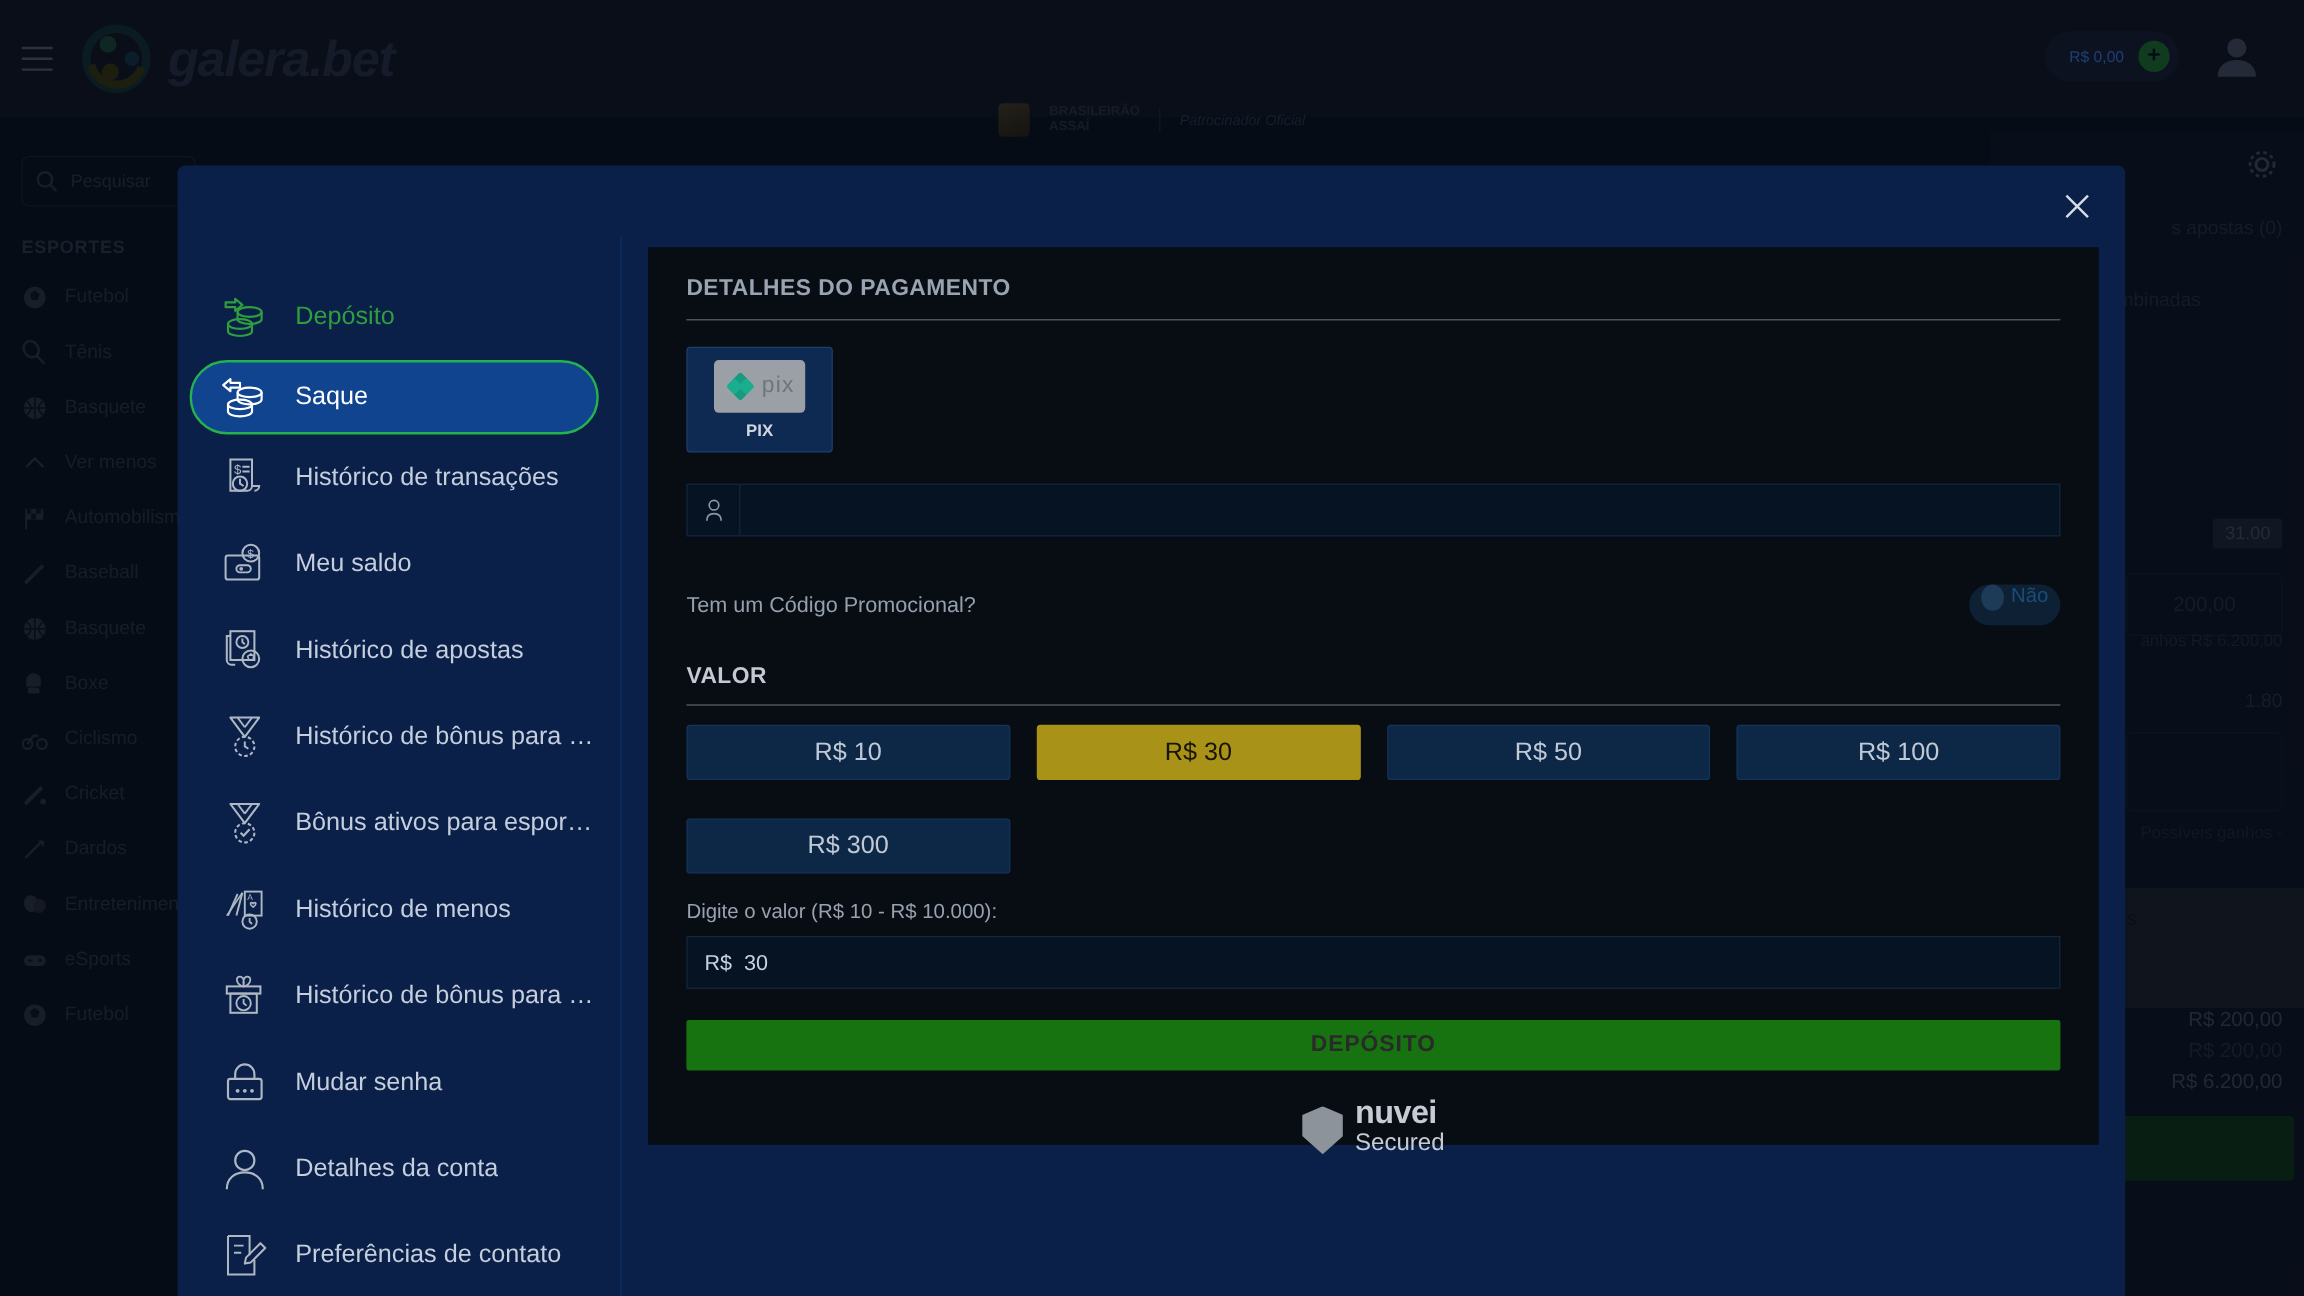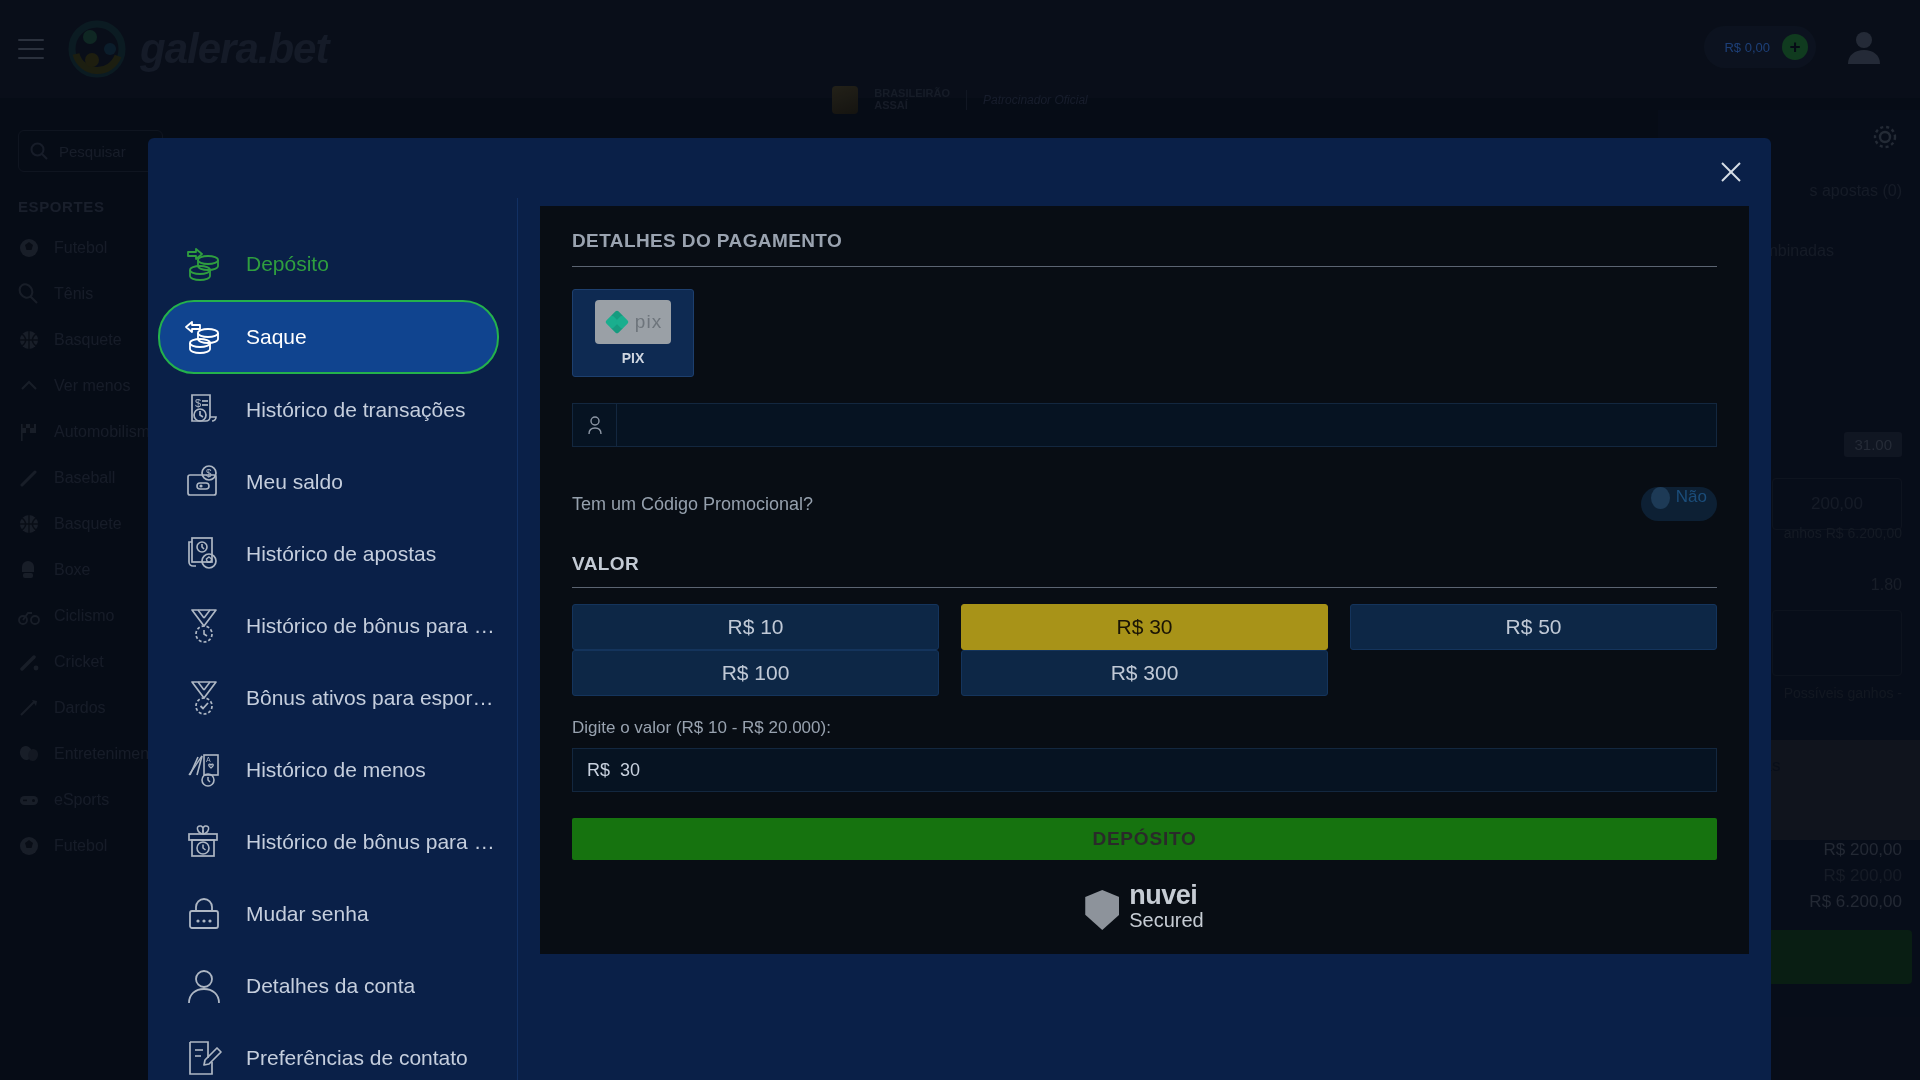--- a/index.html
+++ b/index.html
@@ -94,21 +94,21 @@
     display: flex; align-items: center; justify-content: center; }
   .modal-body { position: absolute; left: 0; top: 60px; right: 0; bottom: 0; display: flex; }
 
   .nav { width: 370px; padding-top: 30px; border-right: 1px solid #123063; flex: none; }
   .nav-item { display: flex; align-items: center; gap: 22px; height: 72px; padding-left: 24px;
     margin: 0 18px 0 12px; border-radius: 36px; }
   .nav-item .txt { font-size: 21px; color: #c5cedd; white-space: nowrap;
     overflow: hidden; text-overflow: ellipsis; max-width: 268px; }
   .nav-item .ico { width: 40px; height: 40px; flex: none; }
   .nav-item.deposit .txt { color: #2f9e3f; }
-  .nav-item.active { background: #10448f; border: 2px solid #24b24c; height: 74px; margin-left: 10px; text-align: right; }
+  .nav-item.active { background: #10448f; border: 2px solid #24b24c; height: 62px; margin-left: 10px; text-align: right; }
   .nav-item.active .txt { color: #ffffff; }
 
   .panel { flex: 1; padding: 8px 22px 0 22px; }
   .panel-inner { background: #080d14; height: 748px; padding: 24px 32px; }
   .sect-title { color: #9aa3b0; font-size: 19px; font-weight: bold; letter-spacing: .4px; }
   .hr { height: 1px; background: #5b6472; margin: 14px 0 22px; }
 
   .pix-card { width: 122px; height: 88px; background: #0e2a52; border: 1px solid #1d3f6e;
     border-radius: 3px; display: flex; flex-direction: column; align-items: center; justify-content: center; gap: 6px; }
   .pix-logo { width: 76px; height: 44px; background: #9aa0a6; border-radius: 4px;
@@ -127,21 +127,21 @@
   .promo-row { margin-top: 40px; display: flex; align-items: center; justify-content: space-between; }
   .promo-q { color: #95a0ad; font-size: 18px; }
   .toggle { width: 76px; height: 34px; border-radius: 17px; background: #0d2034;
     display: flex; align-items: flex-start; gap: 6px; padding: 0 10px; }
   .toggle .knob { width: 22px; height: 22px; border-radius: 50%; background: #1d3a56; }
   .toggle .tlbl { color: #1b4d7a; font-size: 17px; }
 
   .valor-title { color: #c3cad4; font-size: 19px; font-weight: bold; letter-spacing: .4px; margin-top: 32px; }
   .valor-hr { height: 1px; background: #5b6472; margin: 12px 0 16px; }
 
-  .amt-grid { display: grid; grid-template-columns: repeat(3, 1fr); gap: 0 22px; }
+  .amt-grid { display: grid; grid-template-columns: repeat(4, 1fr); gap: 32px 22px; }
   .amt-btn { height: 46px; background: #0d2746; border: 1px solid #14345c; border-radius: 3px;
     display: flex; align-items: center; justify-content: center;
     color: #c0c9d6; font-size: 21px; }
   .amt-btn.sel { background: #a89318; border-color: #a89318; color: #1a1405; }
 
   .digite-lbl { color: #98a2af; font-size: 17px; margin-top: 22px; }
   .amount-input { margin-top: 10px; width: 100%; height: 44px; background: #061322;
     border: 1px solid #13273f; color: #c8d1de; font-size: 18px; padding: 0 14px;
     outline: none; font-family: inherit; }
 
@@ -586,21 +586,21 @@
           <div class="valor-hr"></div>
 
           <div class="amt-grid">
             <div class="amt-btn">R$ 10</div>
             <div class="amt-btn sel">R$ 30</div>
             <div class="amt-btn">R$ 50</div>
             <div class="amt-btn">R$ 100</div>
             <div class="amt-btn">R$ 300</div>
           </div>
 
-          <div class="digite-lbl">Digite o valor (R$ 10 - R$ 20.000):</div>
+          <div class="digite-lbl">Digite o valor (R$ 10 - R$ 10.000):</div>
           <input class="amount-input" type="text" placeholder="R$ 0" value="R$  30" style="">
 
           <button class="deposit-btn">DEPÓSITO</button>
 
           <div class="nuvei">
             <span class="nuvei-shield"></span>
             <span class="nuvei-txt">
               <span class="nuvei-a">nuvei</span><br>
               <span class="nuvei-b">Secured</span>
             </span>

